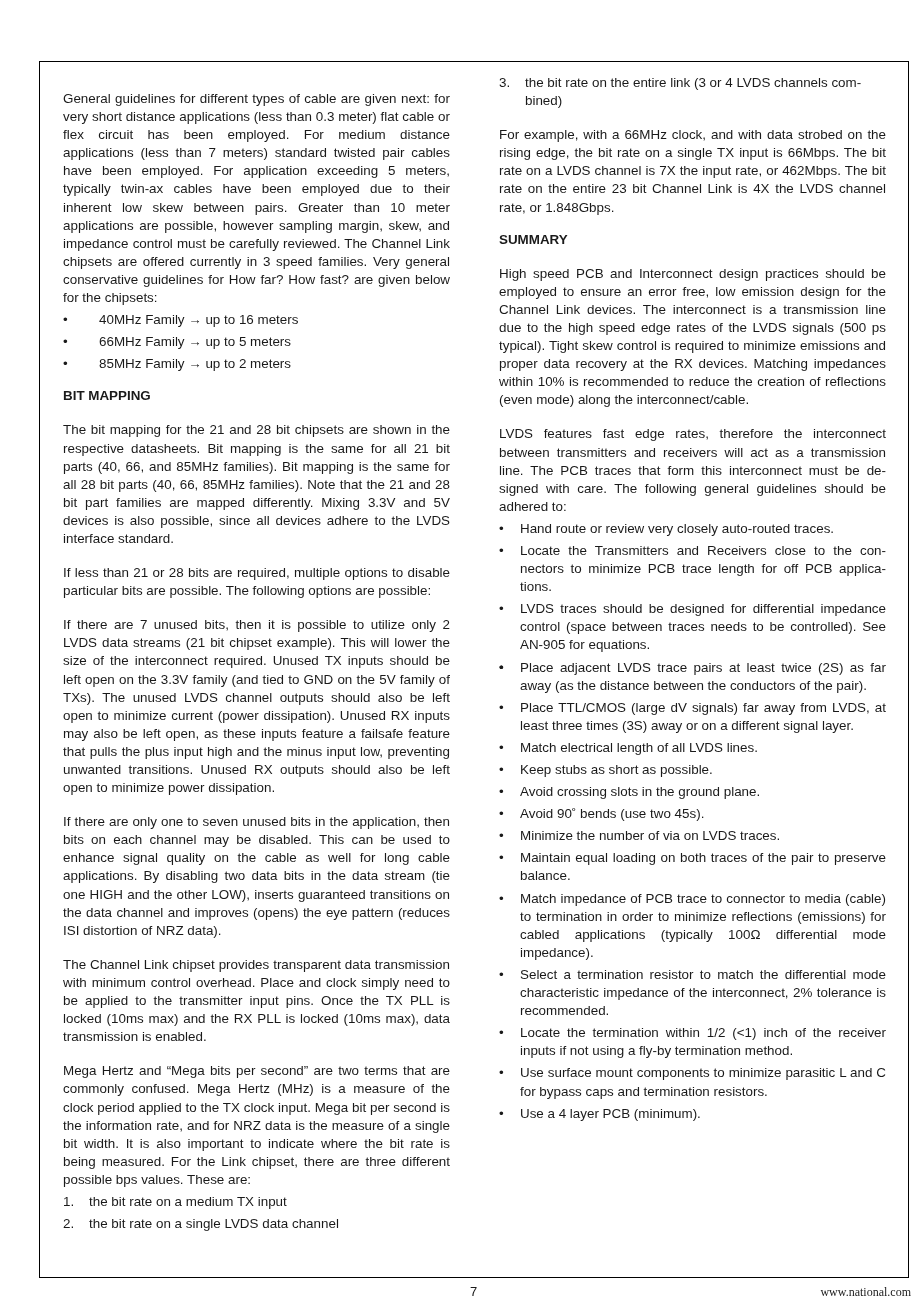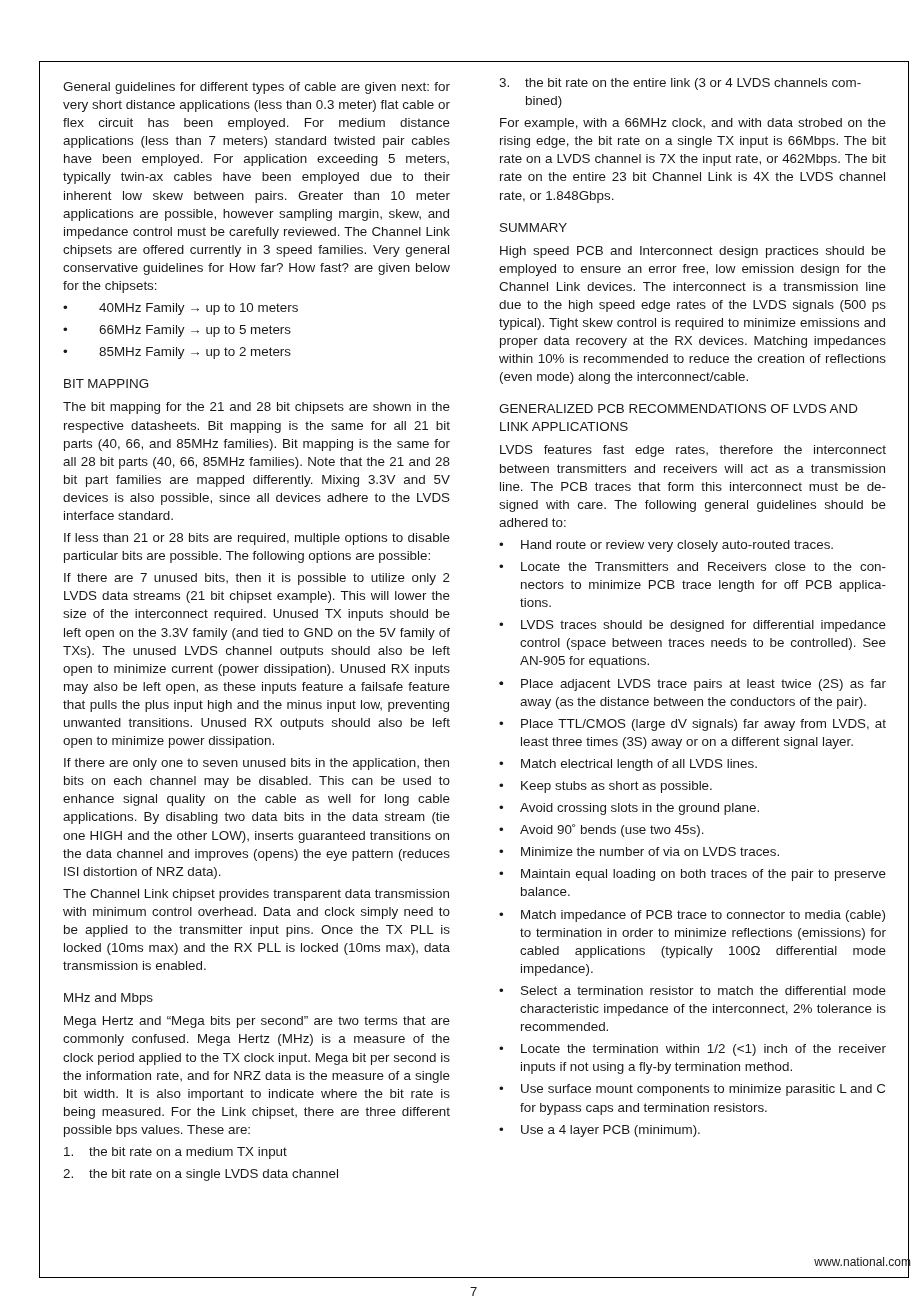--- a/index.html
+++ b/index.html
@@ -3,71 +3,69 @@
 <meta charset="utf-8">
 <style>
   html, body { margin: 0; padding: 0; background: #ffffff; }
   body { width: 911px; height: 1301px; position: relative; overflow: hidden;
          font-family: "Liberation Sans", sans-serif; color: #1a1a1a; }
   .frame { position: absolute; left: 39px; top: 61px; width: 870px; height: 1217px;
            border: 1px solid #000; box-sizing: border-box; }
   .col { position: absolute; top: 74px; font-size: 13.4px; line-height: 18.1px; }
   .col-left { left: 63px; width: 387px; }
   .col-right { left: 499px; width: 387px; }
-  p { margin: 4px 0 4px 0; text-align: justify; hyphens: manual; }
-  h3 { margin: 14px 0 5px 0; font-size: 13.4px; font-weight: normal; line-height: 18px; }
+  p { margin: 16px 0 4px 0; text-align: justify; hyphens: manual; }
+  h3 { margin: 14px 0 5px 0; font-size: 13.4px; font-weight: bold; line-height: 18px; }
   ul, ol { list-style: none; margin: 0 0 4px 0; padding: 0; }
   .fam li { position: relative; padding-left: 36px; margin-bottom: 4px; }
   .fam li .bul { position: absolute; left: 0; }
   .blist li { position: relative; padding-left: 21px; margin-bottom: 4px; text-align: justify; }
   .blist li .bul { position: absolute; left: 0; }
   .nlist li { position: relative; padding-left: 26px; margin-bottom: 4px; text-align: left; }
   .nlist li .num { position: absolute; left: 0; }
   .footer-page { position: absolute; top: 1284px; left: 470px; font-size: 13px; }
-  .footer-url { position: absolute; top: 1255px; right: 0px; font-size: 12px; }
+  .footer-url { position: absolute; top: 1285px; right: 0px; font-size: 12px; font-family: Liberation Serif, serif; }
 </style>
 </head>
 <body>
 
 <div class="frame"></div>
 
 <div class="col col-left">
   <p>General guidelines for different types of cable are given next: for very short distance applications (less than 0.3 meter) flat cable or flex circuit has been employed. For medium dis­tance applications (less than 7 meters) standard twisted pair cables have been employed. For application exceeding 5 meters, typically twin-ax cables have been employed due to their inherent low skew between pairs. Greater than 10 meter applications are possible, however sampling margin, skew, and impedance control must be carefully reviewed. The Channel Link chipsets are offered currently in 3 speed families. Very general conservative guidelines for How far? How fast? are given below for the chipsets:</p>
   <ul class="fam">
-    <li><span class="bul">•</span><span>40MHz Family → up to 10 meters</span></li>
+    <li><span class="bul">•</span><span>40MHz Family → up to 16 meters</span></li>
     <li><span class="bul">•</span><span>66MHz Family → up to 5 meters</span></li>
     <li><span class="bul">•</span><span>85MHz Family → up to 2 meters</span></li>
   </ul>
 
   <h3>BIT MAPPING</h3>
   <p>The bit mapping for the 21 and 28 bit chipsets are shown in the respective datasheets. Bit mapping is the same for all 21 bit parts (40, 66, and 85MHz families). Bit mapping is the same for all 28 bit parts (40, 66, 85MHz families). Note that the 21 and 28 bit part families are mapped differently. Mixing 3.3V and 5V devices is also possible, since all devices ad­here to the LVDS interface standard.</p>
   <p>If less than 21 or 28 bits are required, multiple options to dis­able particular bits are possible. The following options are possible:</p>
   <p>If there are 7 unused bits, then it is possible to utilize only 2 LVDS data streams (21 bit chipset example). This will lower the size of the interconnect required. Unused TX inputs should be left open on the 3.3V family (and tied to GND on the 5V family of TXs). The unused LVDS channel outputs should also be left open to minimize current (power dissipa­tion). Unused RX inputs may also be left open, as these in­puts feature a failsafe feature that pulls the plus input high and the minus input low, preventing unwanted transitions. Unused RX outputs should also be left open to minimize power dissipation.</p>
   <p>If there are only one to seven unused bits in the application, then bits on each channel may be disabled. This can be used to enhance signal quality on the cable as well for long cable applications. By disabling two data bits in the data stream (tie one HIGH and the other LOW), inserts guaran­teed transitions on the data channel and improves (opens) the eye pattern (reduces ISI distortion of NRZ data).</p>
 
-  <p>The Channel Link chipset provides transparent data trans­mission with minimum control overhead. Data and clock sim­ply need to be applied to the transmitter input pins. Once the TX PLL is locked (10ms max) and the RX PLL is locked (10ms max), data transmission is enabled.</p>
+  <p>The Channel Link chipset provides transparent data trans­mission with minimum control overhead. Place and clock sim­ply need to be applied to the transmitter input pins. Once the TX PLL is locked (10ms max) and the RX PLL is locked (10ms max), data transmission is enabled.</p>
 
-  <h3>MHz and Mbps</h3>
   <p>Mega Hertz and “Mega bits per second” are two terms that are commonly confused. Mega Hertz (MHz) is a measure of the clock period applied to the TX clock input. Mega bit per second is the information rate, and for NRZ data is the mea­sure of a single bit width. It is also important to indicate where the bit rate is being measured. For the Link chipset, there are three different possible bps values. These are:</p>
   <ol class="nlist">
     <li><span class="num">1.</span><span>the bit rate on a medium TX input</span></li>
     <li><span class="num">2.</span><span>the bit rate on a single LVDS data channel</span></li>
   </ol>
 </div>
 
 <div class="col col-right">
   <ol class="nlist">
     <li><span class="num">3.</span><span>the bit rate on the entire link (3 or 4 LVDS channels com­bined)</span></li>
   </ol>
   <p>For example, with a 66MHz clock, and with data strobed on the rising edge, the bit rate on a single TX input is 66Mbps. The bit rate on a LVDS channel is 7X the input rate, or 462Mbps. The bit rate on the entire 23 bit Channel Link is 4X the LVDS channel rate, or 1.848Gbps.</p>
 
   <h3>SUMMARY</h3>
   <p>High speed PCB and Interconnect design practices should be employed to ensure an error free, low emission design for the Channel Link devices. The interconnect is a transmission line due to the high speed edge rates of the LVDS signals (500 ps typical). Tight skew control is required to minimize emissions and proper data recovery at the RX devices. Matching impedances within 10% is recommended to re­duce the creation of reflections (even mode) along the interconnect/cable.</p>
 
-  <h3>GENERALIZED PCB RECOMMENDATIONS OF LVDS AND LINK APPLICATIONS</h3>
   <p>LVDS features fast edge rates, therefore the interconnect between transmitters and receivers will act as a transmission line. The PCB traces that form this interconnect must be de­signed with care. The following general guidelines should be adhered to:</p>
   <ul class="blist">
     <li><span class="bul">•</span><span>Hand route or review very closely auto-routed traces.</span></li>
     <li><span class="bul">•</span><span>Locate the Transmitters and Receivers close to the con­nectors to minimize PCB trace length for off PCB applica­tions.</span></li>
     <li><span class="bul">•</span><span>LVDS traces should be designed for differential imped­ance control (space between traces needs to be con­trolled). See AN-905 for equations.</span></li>
     <li><span class="bul">•</span></li>
     <li><span class="bul">•</span><span>Place adjacent LVDS trace pairs at least twice (2S) as far away (as the distance between the conductors of the pair).</span></li>
     <li><span class="bul">•</span><span>Place TTL/CMOS (large dV signals) far away from LVDS, at least three times (3S) away or on a different signal layer.</span></li>
     <li><span class="bul">•</span><span>Match electrical length of all LVDS lines.</span></li>
     <li><span class="bul">•</span><span>Keep stubs as short as possible.</span></li>

